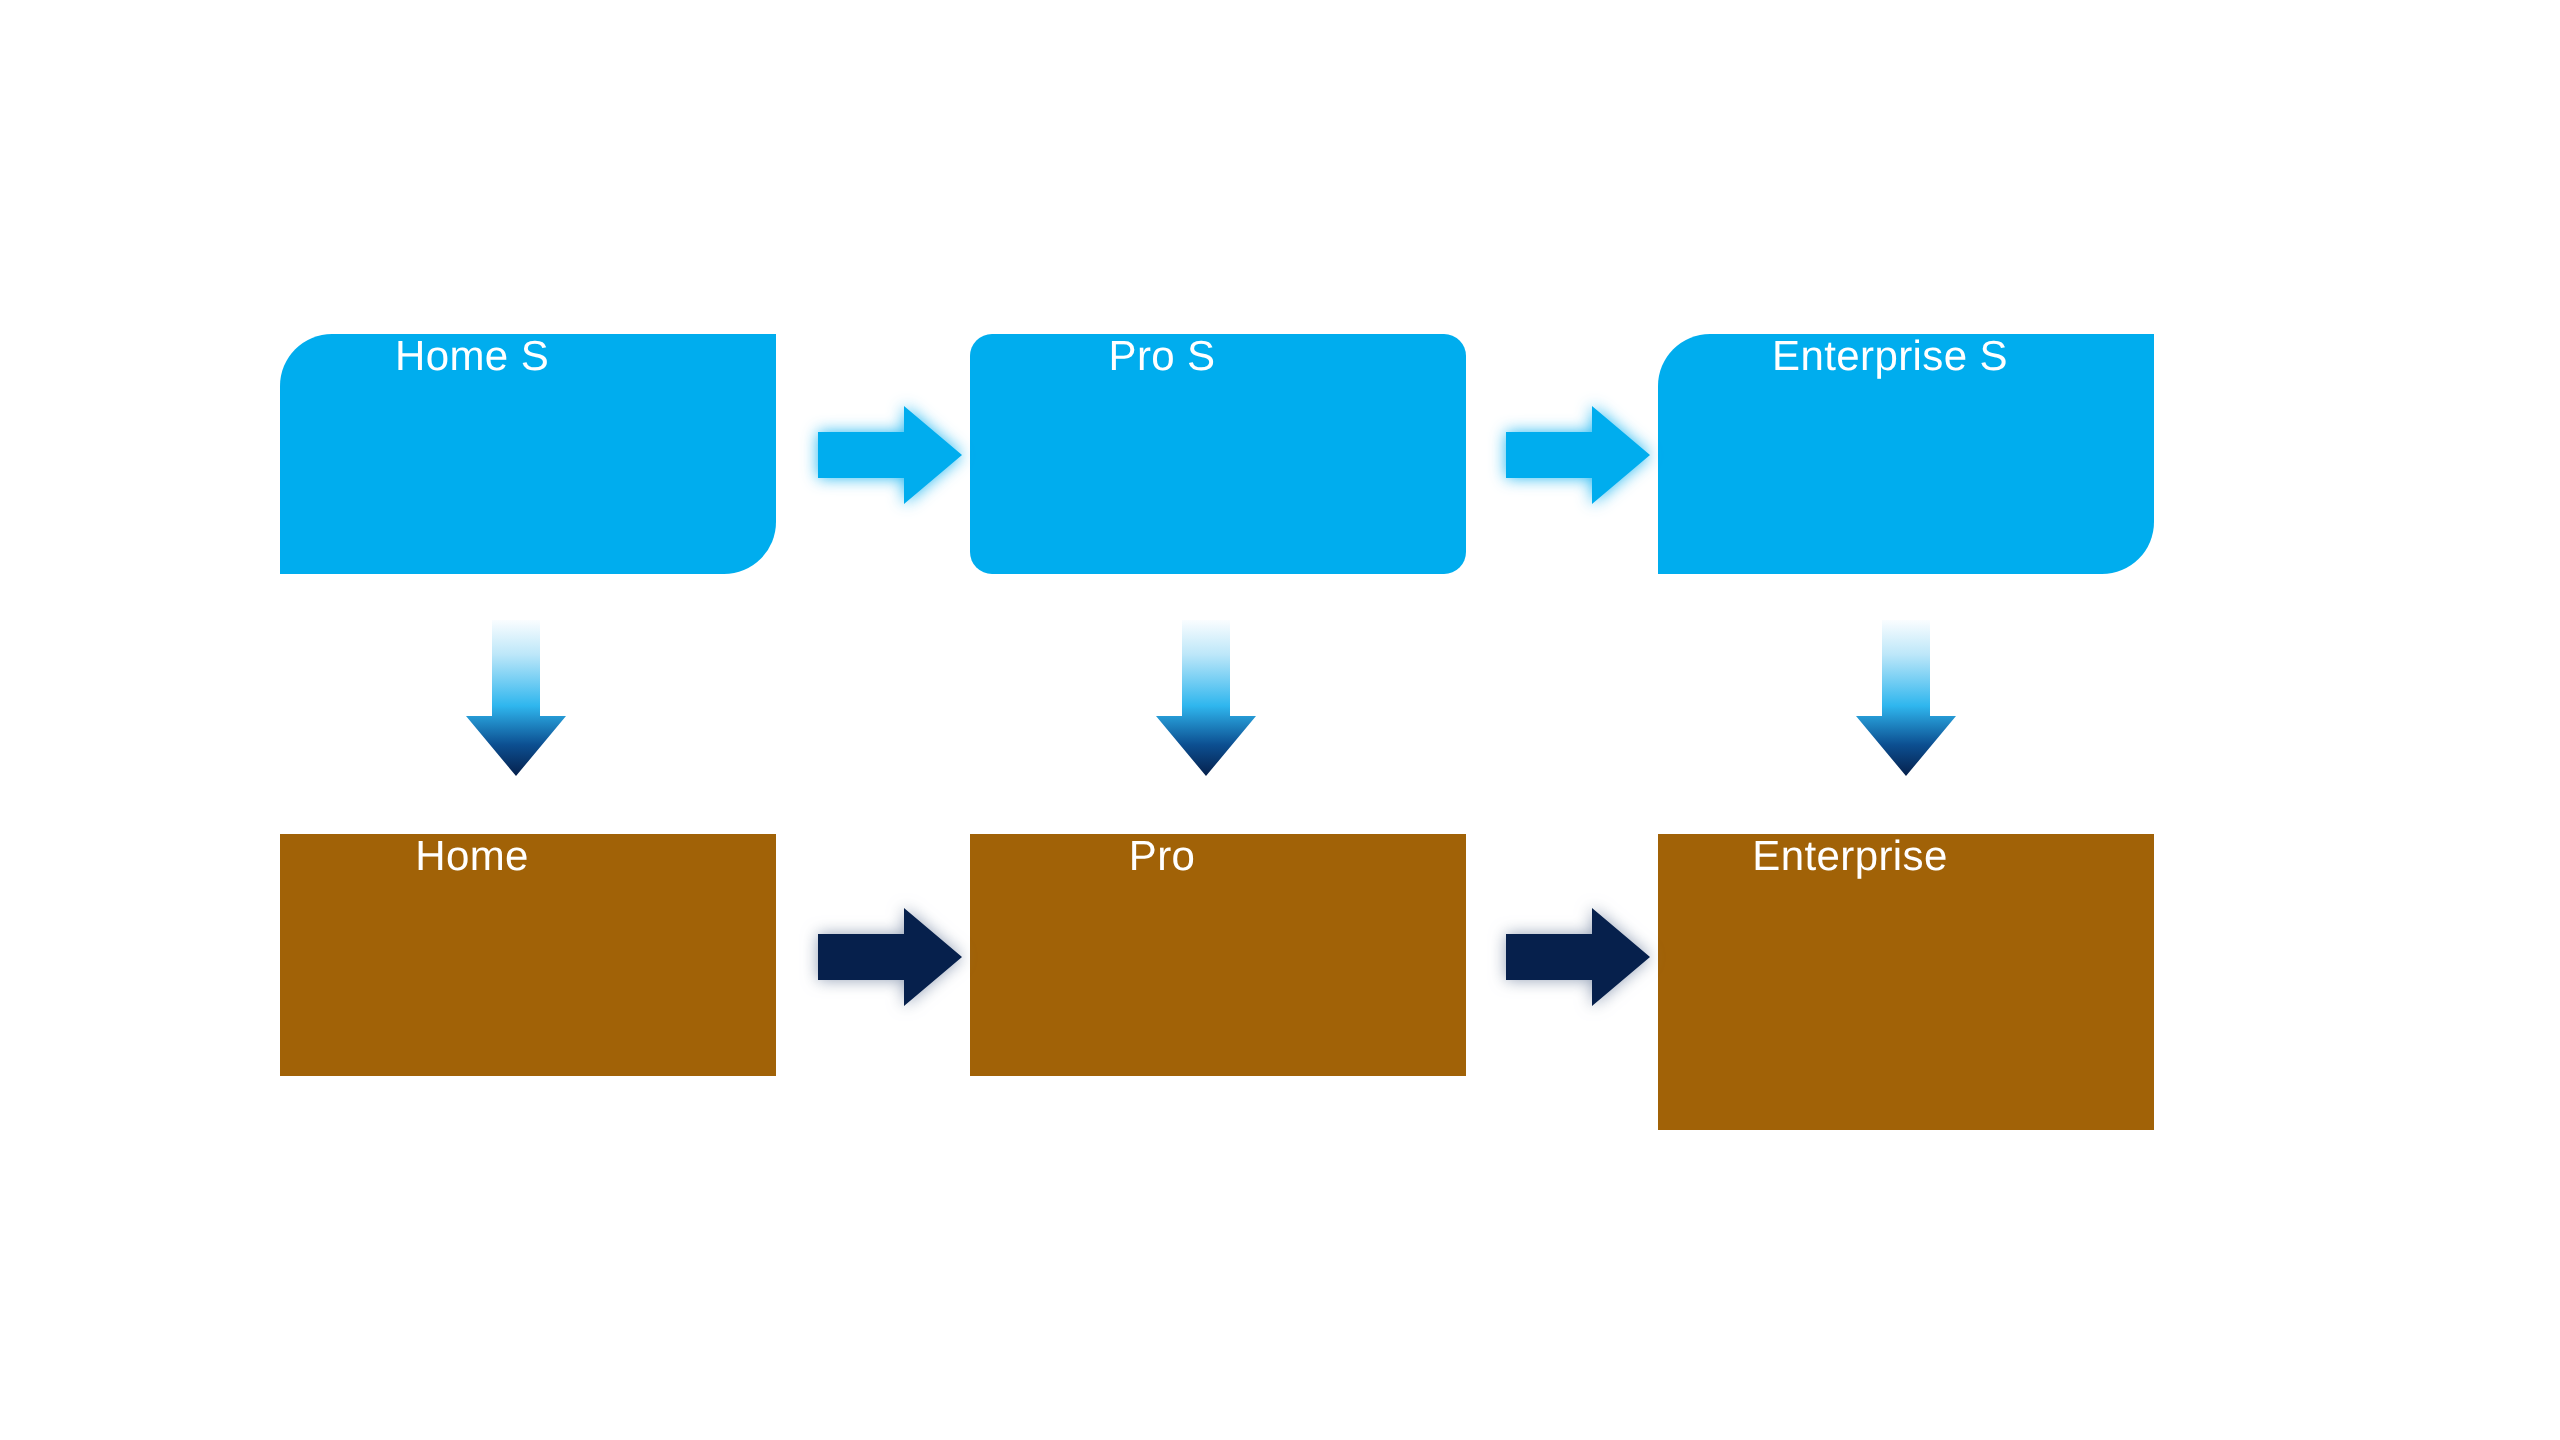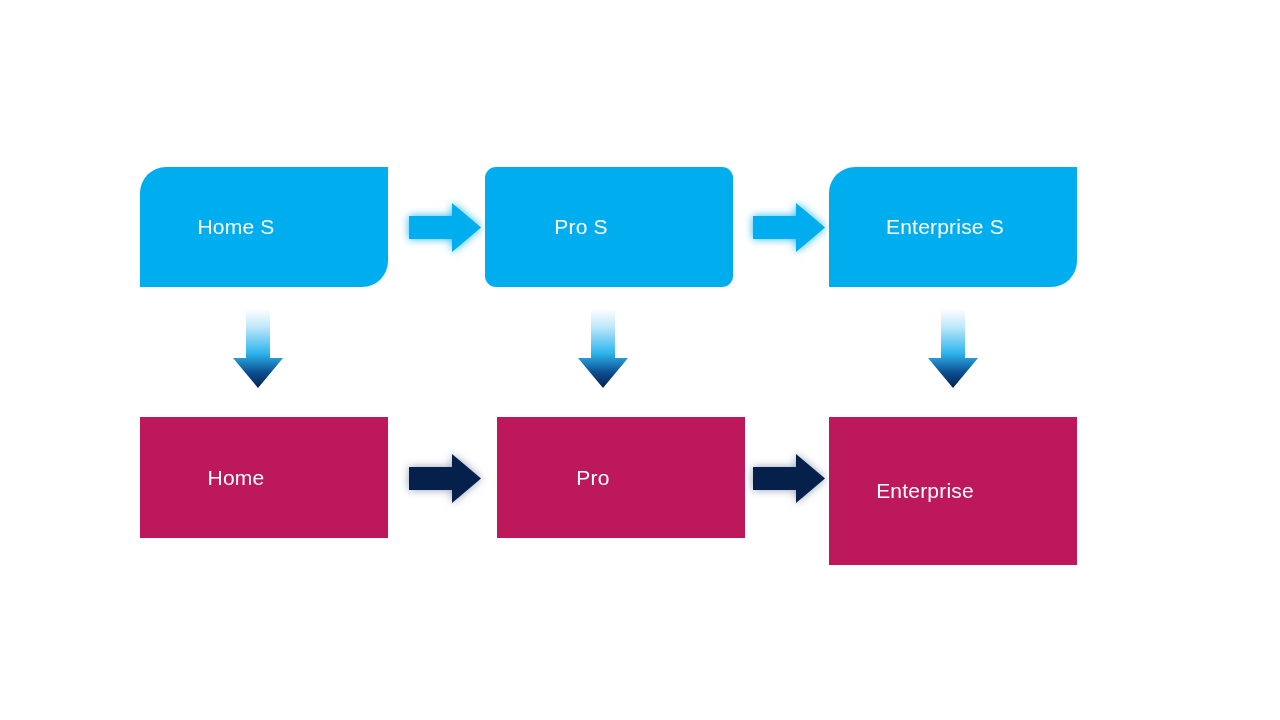--- a/index.html
+++ b/index.html
@@ -23,21 +23,21 @@
     top: 0;
     width: 1280px;
     height: 720px;
   }
 
   
   .node {
     position: absolute;
     box-sizing: border-box;
     display: flex;
-    align-items: center;
+    align-items: flex-start;
     justify-content: center;
   }
 
   .node-label {
     color: #ffffff;
     font-size: 21px;
     font-weight: 400;
     letter-spacing: 0.2px;
     line-height: 1.1;
     white-space: nowrap;
@@ -46,21 +46,21 @@
   }
 
   
   .node.tier-top {
     background: #00ADEE;
     border-radius: 26px 0 26px 0;
   }
 
   
   .node.tier-bottom {
-    background: #be185d;
+    background: #a16207;
     border-radius: 0;
   }
 
   
   .arrow {
     position: absolute;
   }
   .arrow svg {
     display: block;
     overflow: visible;
@@ -84,21 +84,21 @@
   </div>
 
   <div class="node tier-top" style="left:829px; top:167px; width:248px; height:120px;padding-left:40px;">
     <span class="node-label">Enterprise S</span>
   </div>
 
   <div class="node tier-bottom" style="left:140px; top:417px; width:248px; height:121px;">
     <span class="node-label">Home</span>
   </div>
 
-  <div class="node tier-bottom" style="left:485px; top:417px; width:248px; height:121px;margin-left:12px;">
+  <div class="node tier-bottom" style="left:485px; top:417px; width:248px; height:121px;">
     <span class="node-label">Pro</span>
   </div>
 
   <div class="node tier-bottom" style="left:829px; top:417px; width:248px; height:148px;">
     <span class="node-label">Enterprise</span>
   </div>
 
   <div class="arrow glow-blue" style="left:409px; top:203px;">
     <svg width="72" height="49" viewBox="0 0 72 49" aria-hidden="true">
       <polygon points="0,13 43,13 43,0 72,24.5 43,49 43,36 0,36" fill="#00ADEE"></polygon>

